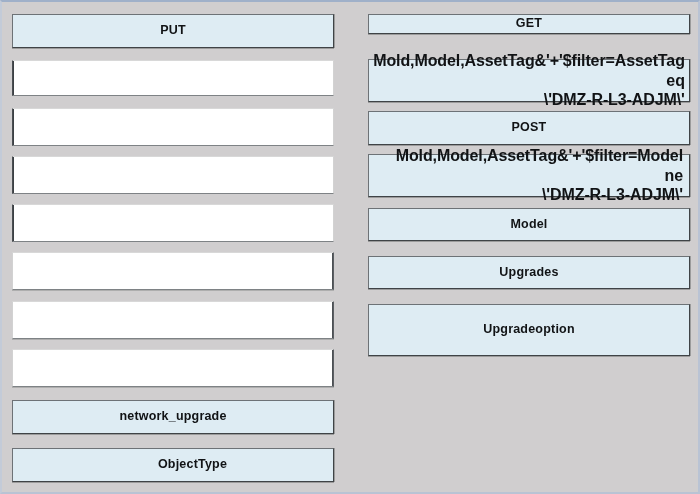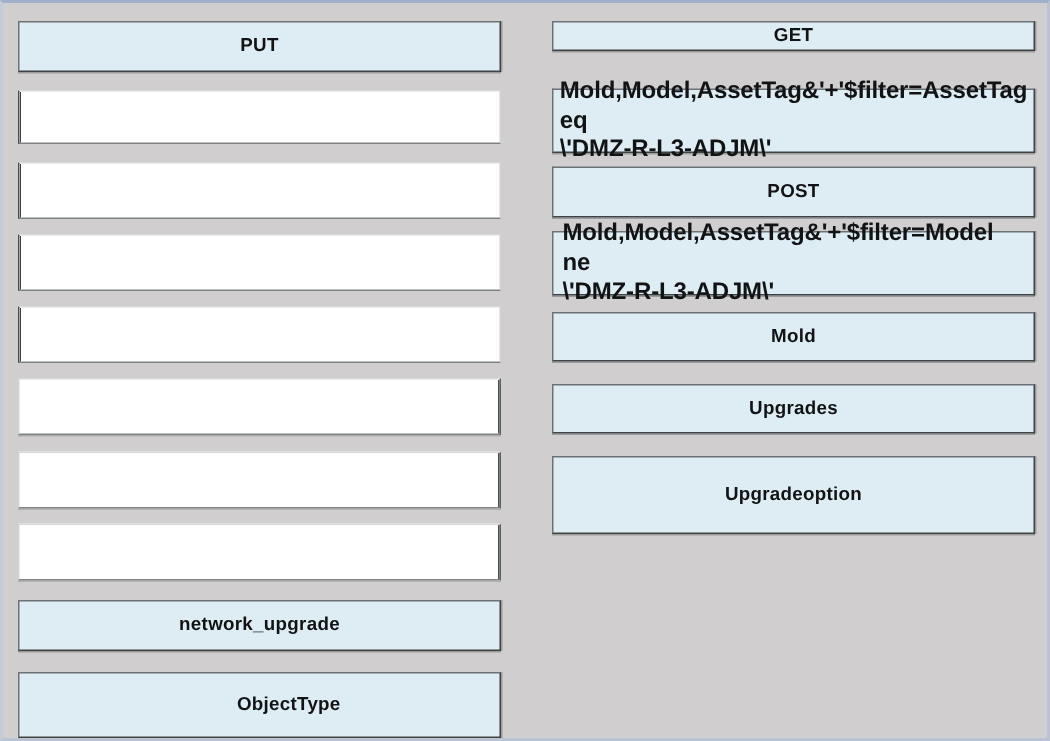--- a/index.html
+++ b/index.html
@@ -46,21 +46,21 @@
     border-right-color: #3f4346;
     border-bottom-color: #3f4346;
     box-shadow: 0 1px 0 0 #9b9b9b, 1px 0 0 0 #9b9b9b;
     color: #111315;
     font-size: 12.5px;
     font-weight: bold;
     letter-spacing: 0.2px;
     display: flex;
     align-items: center;
     justify-content: center;
-    text-align: left;
+    text-align: right;
     line-height: 1.22;
     padding: 2px 6px;
     user-select: none;
     cursor: default;
   }
   .btn.multiline {
     font-size: 16px;
     letter-spacing: -0.1px;
     white-space: pre-line;
   }
@@ -100,35 +100,35 @@
     <div class="row field" style="top:202px; height:38px;"></div>
 
     <div class="row field plain" style="top:250px; height:38px;"></div>
 
     <div class="row field plain" style="top:299px; height:38px;"></div>
 
     <div class="row field plain" style="top:347px; height:38px;"></div>
 
     <div class="row btn" style="top:398px; height:34px;">network_upgrade</div>
 
-    <div class="row btn" style="top:446px; height:44px;padding-left:45px;">ObjectType</div>
+    <div class="row btn" style="top:446px; height:34px;padding-left:45px;">ObjectType</div>
   </div>
 
   <div class="panel col-right">
 
     <div class="row btn" style="top:12px; height:20px;">GET</div>
 
     <div class="row btn multiline" style="top:57px; height:43px;">Mold,Model,AssetTag&amp;'+'$filter=AssetTag eq
 \'DMZ-R-L3-ADJM\'</div>
 
     <div class="row btn" style="top:109px; height:34px;">POST</div>
 
     <div class="row btn multiline" style="top:152px; height:43px;">Mold,Model,AssetTag&amp;'+'$filter=Model ne
 \'DMZ-R-L3-ADJM\'</div>
 
-    <div class="row btn" style="top:206px; height:33px;">Mold</div>
+    <div class="row btn" style="top:206px; height:33px;">Model</div>
 
     <div class="row btn" style="top:254px; height:33px;">Upgrades</div>
 
     <div class="row btn" style="top:302px; height:52px;">Upgradeoption</div>
   </div>
 
 </div>
 
 </body></html>

